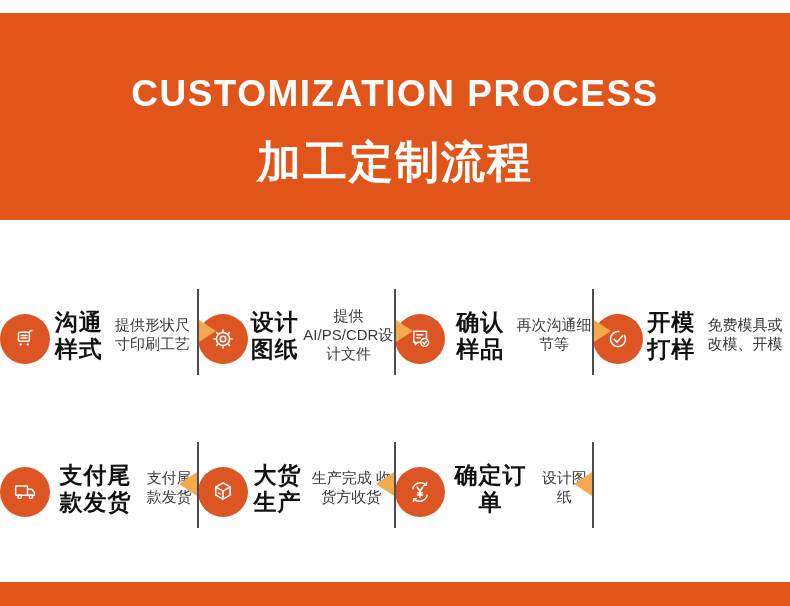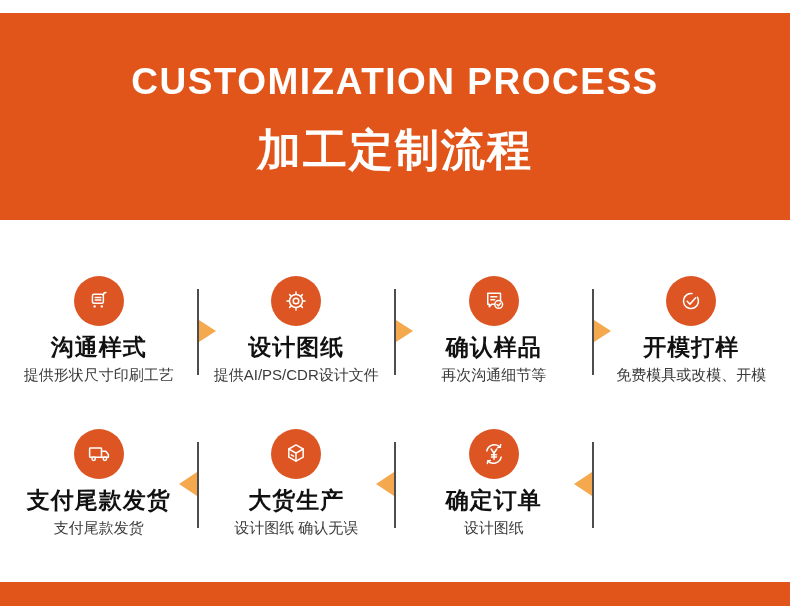--- a/index.html
+++ b/index.html
@@ -8,28 +8,28 @@
     --arrow:#F5A94F;
     --divider:#4D4D4D;
     --title:#111111;
     --subtitle:#3A3A3A;
   }
   *{margin:0;padding:0;box-sizing:border-box;}
   body{background:#fff;font-family:"Liberation Sans",sans-serif;}
   .page{position:relative;width:790px;height:606px;background:#ffffff;overflow:hidden;}
 
   .banner{position:absolute;top:13px;left:0;width:790px;height:207px;background:var(--banner_bg);color:#fff;text-align:center;}
-  .banner-en{margin-top:48px;font-size:37px;font-weight:bold;letter-spacing:1.5px;}
+  .banner-en{margin-top:60px;font-size:37px;font-weight:bold;letter-spacing:1.5px;}
   .banner-zh{margin-top:18px;font-size:44px;font-weight:bold;letter-spacing:2px;}
 
   .row{position:absolute;left:0;width:790px;height:140px;}
   .row1{top:262px;}
   .row2{top:415px;}
   .steps{display:flex;height:100%;}
-  .step{width:197.5px;display:flex;flex-direction:column;align-items:center;text-align:center;}
+  .step{width:197.5px;display:flex;flex-direction:row;align-items:center;text-align:center;}
   .badge{width:50px;height:50px;border-radius:50%;background:var(--circle_bg);display:flex;align-items:center;justify-content:center;margin-top:14px;flex:0 0 auto;}
   .badge svg{display:block;}
   .title{margin-top:8px;font-size:23px;font-weight:bold;color:var(--title);letter-spacing:1px;line-height:27px;}
   .sub{margin-top:4px;font-size:15px;color:var(--subtitle);line-height:19px;}
 
   .sep{position:absolute;top:0;width:0;height:140px;}
   .sep-line{position:absolute;left:-1px;top:27px;width:2px;height:86px;background:var(--divider);}
   .arrow-right{position:absolute;left:1px;top:58px;width:0;height:0;border-top:11px solid transparent;border-bottom:11px solid transparent;border-left:17px solid var(--arrow);}
   .arrow-left{position:absolute;left:-19px;top:57px;width:0;height:0;border-top:12px solid transparent;border-bottom:12px solid transparent;border-right:18px solid var(--arrow);}
   .sep-a{left:197.5px;} .sep-b{left:395px;} .sep-c{left:592.5px;}
@@ -143,21 +143,21 @@
       <div class="step">
         <div class="badge">
           <svg width="30" height="30" viewBox="0 0 48 48" fill="none" stroke="#fff" stroke-width="2.4" stroke-linecap="round" stroke-linejoin="round">
             <path d="M24 9.5 L35.5 16 L24 22.5 L12.5 16 Z"></path>
             <path d="M12.5 16 V29 L24 35.5 V22.5"></path>
             <path d="M35.5 16 V29 L24 35.5"></path>
             <path d="M16.5 25.5 L20 27.5"></path>
           </svg>
         </div>
         <div class="title">大货生产</div>
-        <div class="sub">设计图纸 确认无误</div>
+        <div class="sub">生产完成 收货方收货</div>
       </div>
 
       <div class="step">
         <div class="badge">
           <svg width="30" height="30" viewBox="0 0 48 48" fill="none" stroke="#fff" stroke-width="2.4" stroke-linecap="round" stroke-linejoin="round">
             <path d="M12.5 19 A12.8 12.8 0 0 1 34 13"></path>
             <path d="M34 13 L34.6 8.9"></path>
               <path d="M34 13 L29.9 13.6"></path>
             <path d="M35.5 29 A12.8 12.8 0 0 1 14 35"></path>
             <path d="M14 35 L13.4 39.1"></path>

